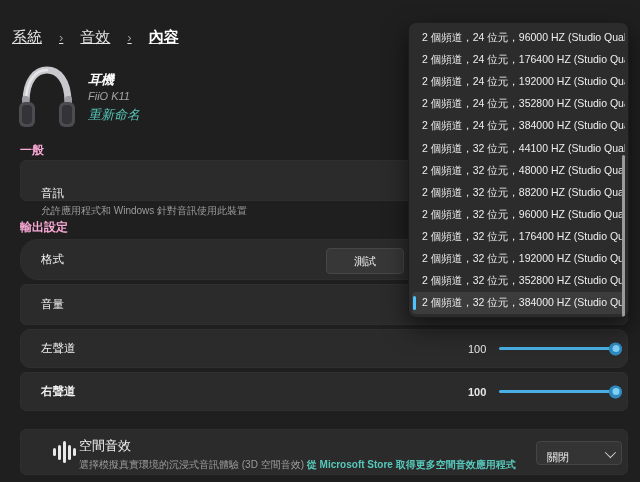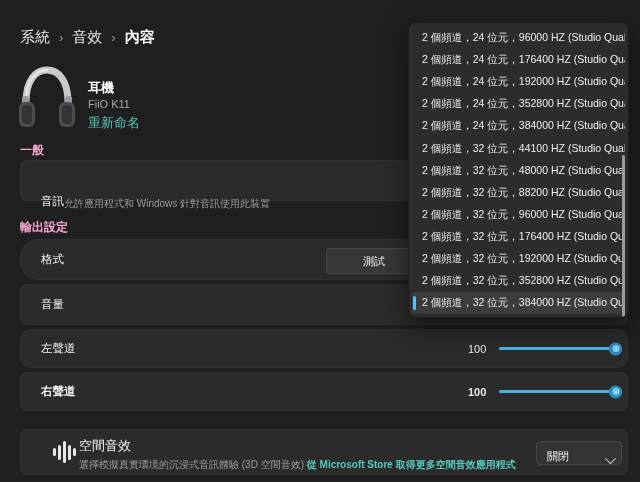--- a/index.html
+++ b/index.html
@@ -5,52 +5,51 @@
   html,body{margin:0;padding:0;}
   body{
     width:640px;height:482px;position:relative;overflow:hidden;
     background:#1f1f1f;color:#ffffff;
     font-family:"Liberation Sans", sans-serif;
     -webkit-font-smoothing:antialiased;
   }
   .abs{position:absolute;}
 
   
-  .breadcrumb{left:20px;top:28px;display:flex;align-items:center;gap:9px;font-size:15px;color:#e4e4e4;}
+  .breadcrumb{left:12px;top:28px;display:flex;align-items:center;gap:17px;font-size:15px;color:#e4e4e4;text-decoration:underline;}
   .breadcrumb .sep{color:#9a9a9a;font-size:13px;}
   .breadcrumb .crumb{cursor:default;}
   .breadcrumb .last{font-weight:bold;color:#ffffff;}
 
   
   .device-img{left:16px;top:62px;width:62px;height:68px;}
-  .device-text{left:88px;top:80px;line-height:1.25;}
+  .device-text{left:88px;top:72px;line-height:1.25;font-style:italic;}
   .device-type{font-size:13px;font-weight:bold;color:#ffffff;}
   .device-name{font-size:11px;color:#a6a6a6;margin-top:2px;}
   .device-rename{font-size:13px;color:#56c8bb;margin-top:3px;cursor:pointer;}
 
   .section-h{font-size:12px;font-weight:bold;color:#f9a8d4;}
 
   .card{
     left:20px;width:608px;background:#2b2b2b;border:1px solid #2f2f2f;
     border-radius:6px;box-sizing:border-box;
   }
   .card-inner{padding:0 20px;height:100%;display:flex;align-items:center;}
   .row-label{font-size:11.5px;color:#f2f2f2;}
   .row-sub{font-size:10px;color:#9c9c9c;margin-top:3px;}
 
   
-  .two-line{display:flex;flex-direction:row;justify-content:center;margin-top:43px;}
+  .two-line{display:flex;flex-direction:column;justify-content:center;margin-top:43px;}
 
   
   .test-btn{
     position:absolute;left:305px;top:8px;width:76px;height:24px;
     background:#373737;border:1px solid #474747;border-radius:4px;
     color:#f0f0f0;font-size:11px;display:flex;align-items:center;justify-content:center;
     cursor:pointer;
-    padding-left:9px;
   }
 
   
   .slider-group{position:absolute;right:12px;top:0;height:100%;display:flex;align-items:center;gap:9px;}
   .slider-value{font-size:11px;color:#e8e8e8;min-width:22px;text-align:left;}
   .slider-track{position:relative;width:116px;height:3px;background:#454545;border-radius:2px;}
   .slider-fill{position:absolute;left:0;top:0;height:3px;background:#4aafe4;border-radius:2px;}
   .slider-thumb{
     position:absolute;right:-7px;top:50%;transform:translateY(-50%);
     width:13px;height:13px;border-radius:50%;
@@ -65,21 +64,21 @@
   .spatial-icon{position:absolute;left:32px;top:50%;transform:translateY(-50%);display:flex;align-items:center;gap:2px;height:24px;}
   .spatial-icon i{display:block;width:3px;border-radius:2px;background:#e8e8e8;}
   .spatial-text{position:absolute;left:58px;top:7px;}
   .spatial-title{font-size:13px;color:#f2f2f2;}
   .spatial-sub{font-size:10px;color:#9c9c9c;margin-top:3px;white-space:nowrap;}
   .spatial-link{color:#56c8bb;font-weight:bold;cursor:pointer;}
 
   .select-box{
     position:absolute;right:5px;top:11px;width:86px;height:24px;
     background:#343434;border:1px solid #454545;border-radius:4px;
-    display:flex;align-items:flex-end;box-sizing:border-box;padding:0 8px 0 10px;
+    display:flex;align-items:flex-start;box-sizing:border-box;padding:8px 8px 0 10px;
     color:#f0f0f0;font-size:11px;cursor:pointer;
   }
   .select-box .chev{
     margin-left:auto;width:7px;height:7px;border-right:1.4px solid #cfcfcf;border-bottom:1.4px solid #cfcfcf;
     transform:rotate(45deg) translateY(-2px);
   }
 
   
   .flyout{
     left:408px;top:22px;width:221px;height:296px;z-index:20;

